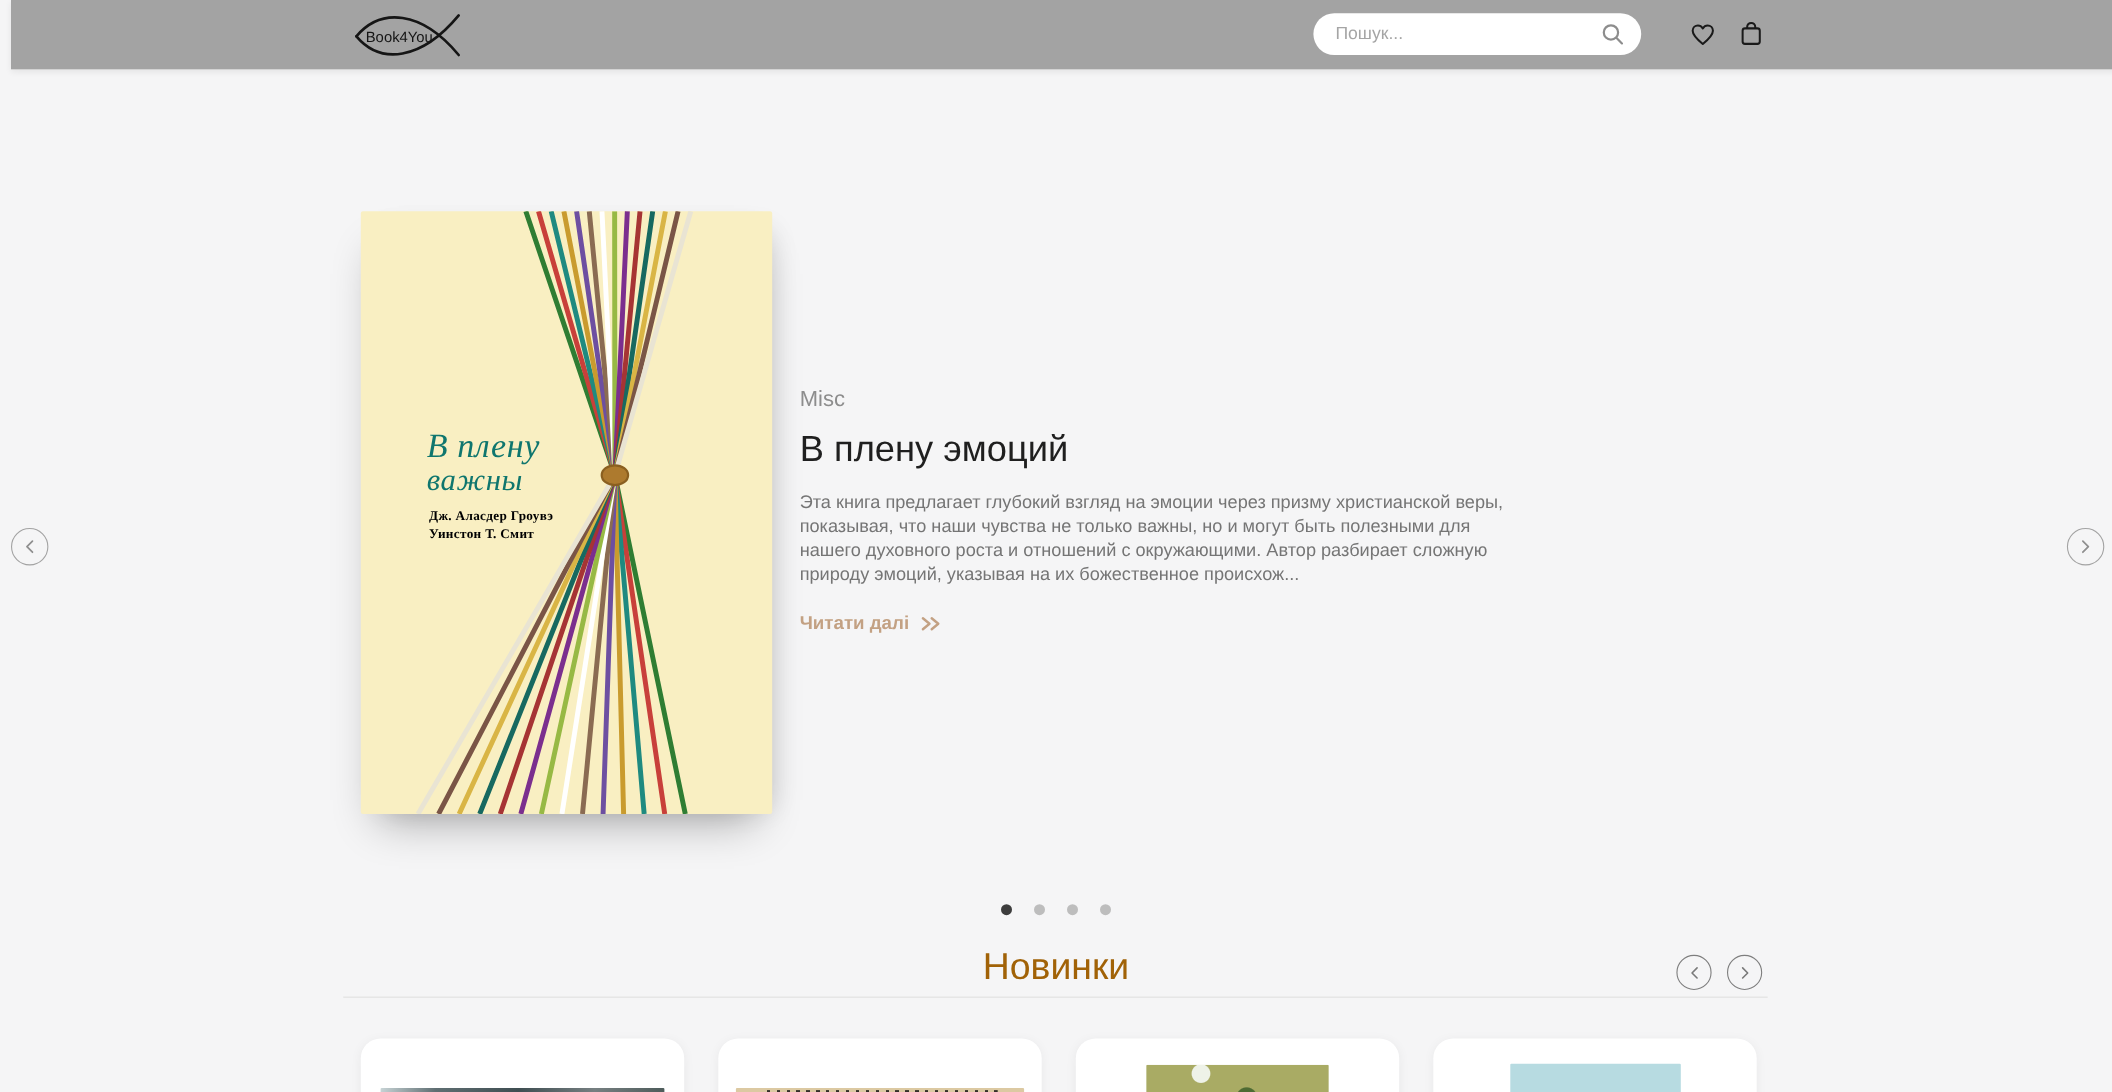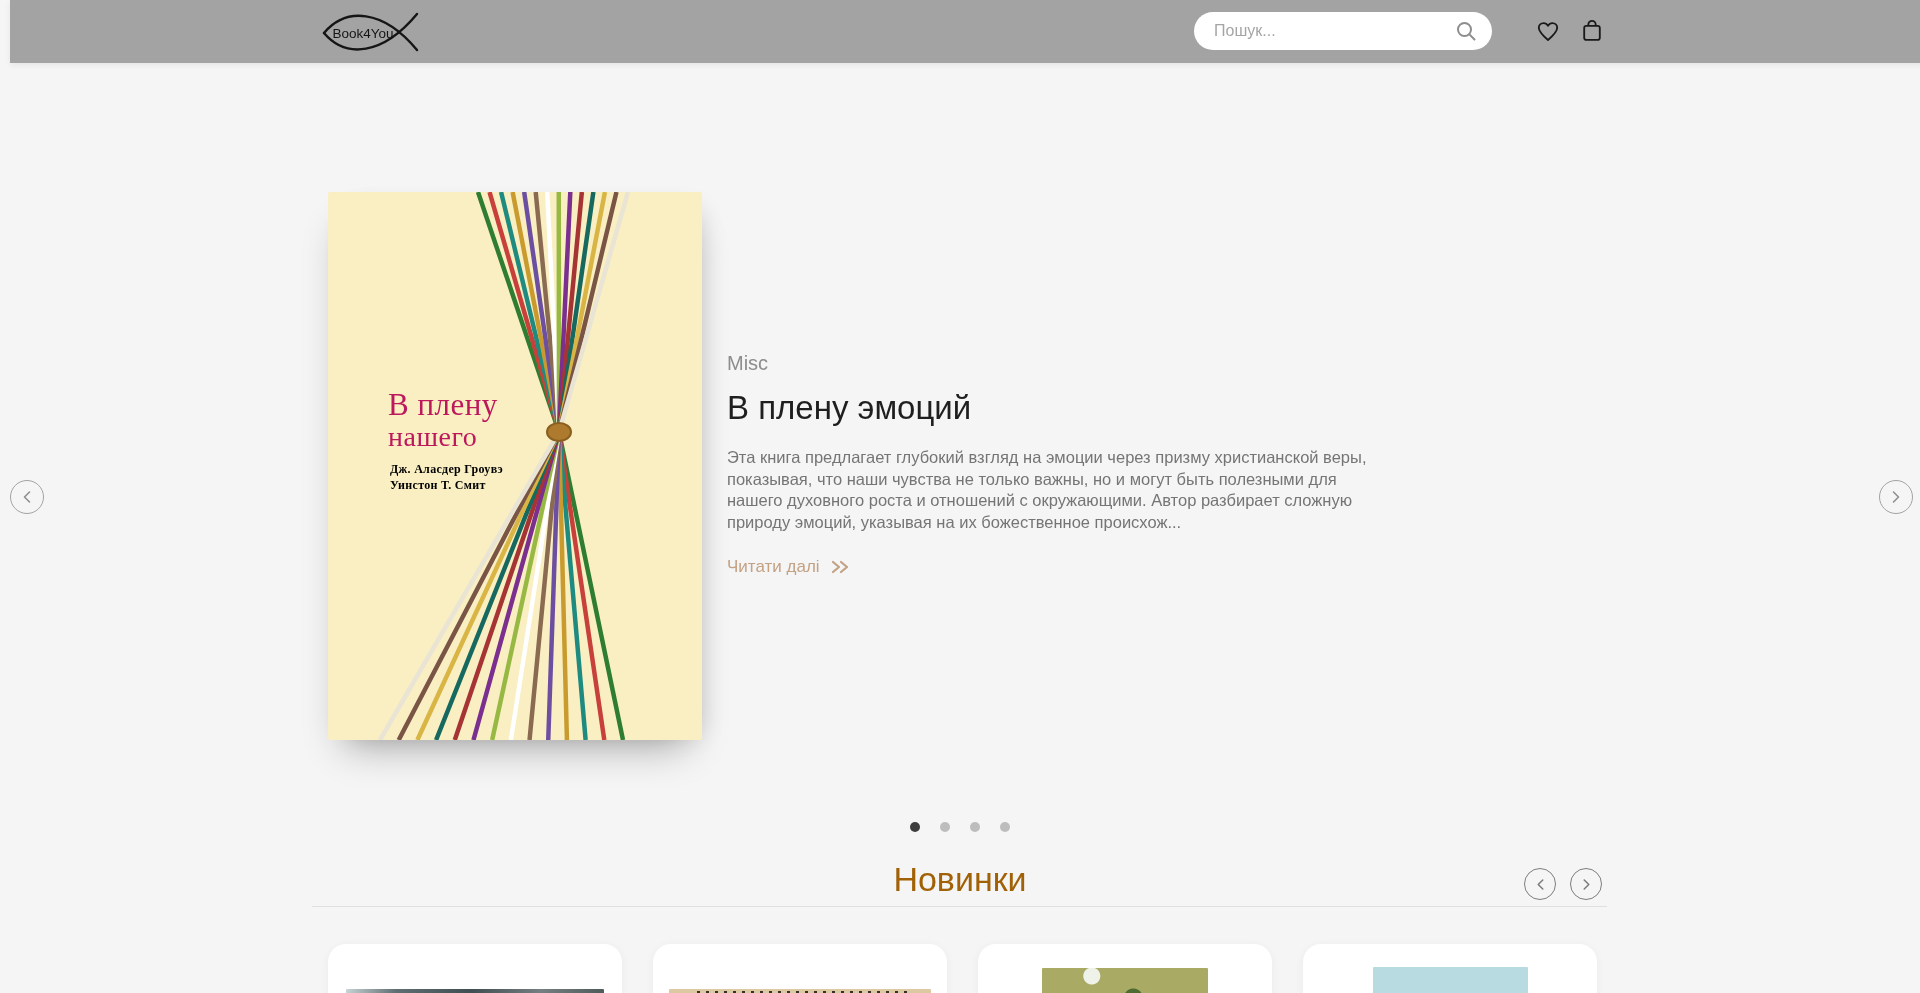--- a/index.html
+++ b/index.html
@@ -45,36 +45,36 @@
   .edge-right{left:1879px;top:480px;}
 
   .book-cover{
     position:absolute;left:328px;top:192px;width:374px;height:548px;
     background:#f9efc2;border-radius:2px;
     box-shadow:0 22px 38px -16px rgba(0,0,0,.32), 10px 6px 24px -12px rgba(0,0,0,.14);
   }
   .book-cover svg.ribbons{position:absolute;left:0;top:0;}
   .cover-title{
     position:absolute;left:60px;top:196px;
-    font-family:"Liberation Serif",serif;color:#be185d;
-    font-size:31px;line-height:1.1;letter-spacing:.5px;
+    font-family:"Liberation Serif",serif;color:#0f766e;
+    font-size:31px;line-height:1.1;letter-spacing:.5px;font-style:italic;
   }
   .cover-authors{
     position:absolute;left:62px;top:270px;
     font-family:"Liberation Serif",serif;font-weight:bold;
     color:#000000;font-size:12px;line-height:1.3;letter-spacing:.3px;
   }
 
   .hero-text{position:absolute;left:727px;top:352px;width:648px;}
   .hero-category{font-size:20px;color:#8d8d8d;margin:0 0 14px 0;}
   .hero-title{font-size:33px;font-weight:400;color:#1f1f1f;margin:0 0 20px 0;}
   .hero-desc{font-size:16.5px;line-height:21.5px;color:#757575;margin:0 0 24px 0;}
   .read-more{
     display:inline-flex;align-items:center;gap:10px;cursor:pointer;
-    font-size:17px;color:#c3a183;text-decoration:none;
+    font-size:17px;color:#c3a183;text-decoration:none;font-weight:bold;
   }
   .dots{position:absolute;left:0;top:822px;width:1920px;display:flex;
     justify-content:center;gap:20px;}
   .dot{width:10px;height:10px;border-radius:50%;background:#bdbdbd;cursor:pointer;}
   .dot.active{background:#3d3d3d;}
 
   
   .section{position:absolute;left:312px;top:860px;width:1296px;}
   .section-title{font-size:34px;font-weight:500;color:#a16207;margin:0;text-align:center;}
   .section-arrows{position:absolute;right:6px;top:8px;display:flex;gap:14px;}
@@ -171,21 +171,21 @@
         <polyline points="242.30769230769232,0 231,240 145.46153846153845,548" fill="none" stroke="#7b2f8e" stroke-width="4.5"></polyline>
         <polyline points="253.84615384615384,0 231,240 126.76923076923077,548" fill="none" stroke="#a63434" stroke-width="4.5"></polyline>
         <polyline points="265.38461538461536,0 231,240 108.07692307692308,548" fill="none" stroke="#176960" stroke-width="4.5"></polyline>
         <polyline points="276.9230769230769,0 231,240 89.38461538461539,548" fill="none" stroke="#d9b545" stroke-width="4.5"></polyline>
         <polyline points="288.46153846153845,0 231,240 70.6923076923077,548" fill="none" stroke="#7a5546" stroke-width="4.5"></polyline>
         <polyline points="300,0 231,240 52,548" fill="none" stroke="#e9e4d3" stroke-width="4.5"></polyline>
         <ellipse cx="231" cy="240" rx="12" ry="9" fill="#ad7a2e" stroke="#8a5f20" stroke-width="2"></ellipse>
       </svg>
     <div class="cover-title">
       <div>В плену</div>
-      <div style="font-size:28px;">нашего</div>
+      <div style="font-size:28px;">важны</div>
     </div>
     <div class="cover-authors">
       <div>Дж. Аласдер Гроувэ</div>
       <div>Уинстон Т. Смит</div>
     </div>
   </div>
 
   <div class="hero-text">
     <p class="hero-category">Misc</p>
     <h1 class="hero-title">В плену эмоций</h1>

